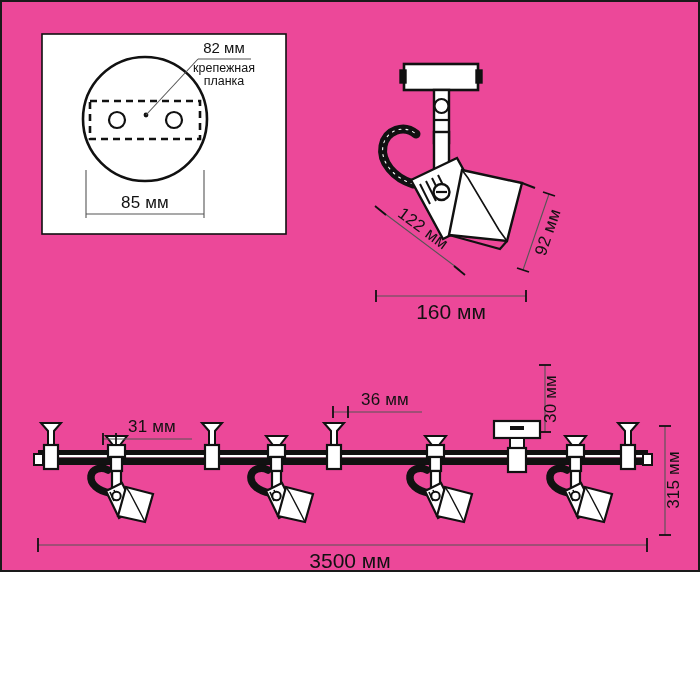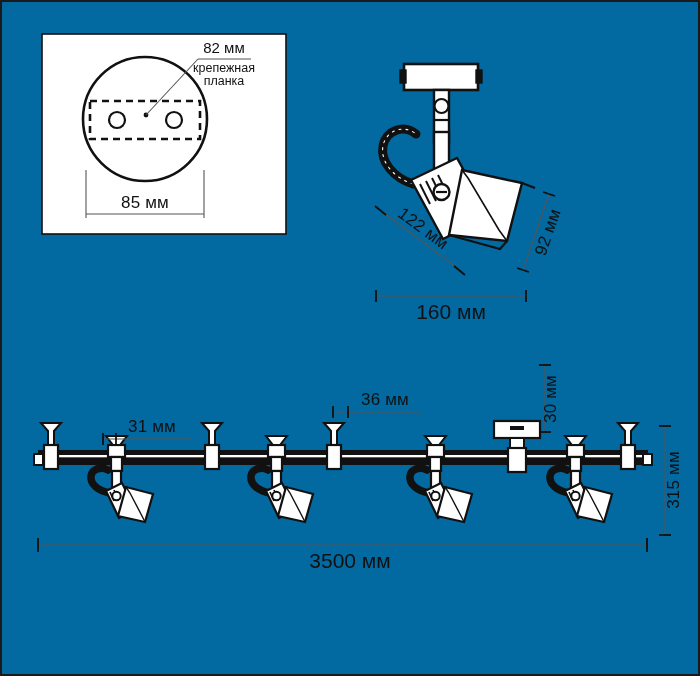--- a/index.html
+++ b/index.html
@@ -9,22 +9,22 @@
   }
   body {
     width: 700px;
     height: 700px;
     font-family: "Liberation Sans", sans-serif;
     overflow: hidden;
   }
   #sheet {
     position: relative;
     width: 700px;
-    height: 676px;
-    background: #0369a1;
+    height: 572px;
+    background: #ec4899;
     box-sizing: border-box;
     border: 2px solid #1a1a1a;
   }
   svg.drawing {
     position: absolute;
     left: 0;
     top: 0;
     width: 700px;
     height: 700px;
     display: block;

